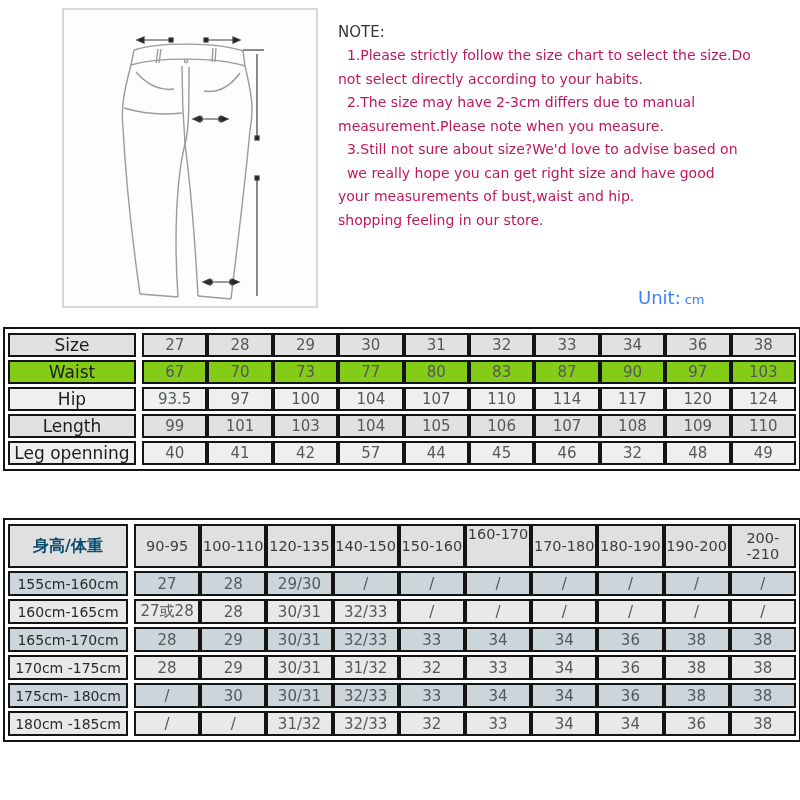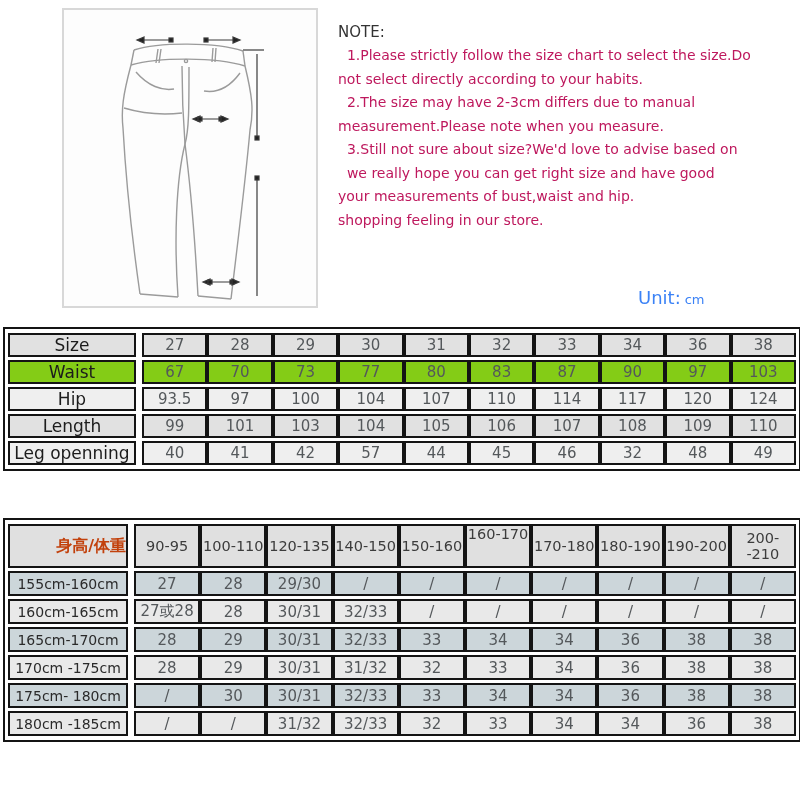--- a/index.html
+++ b/index.html
@@ -32,21 +32,21 @@
   td.sp{border:none;background:transparent;}
   
   .rA{background:#e1e1e1}.rB{background:#84cc16}.rC{background:#efefef}
   #size-table td{height:19px;}
   #size-table td.labelcell{font-size:17px;color:#1c1c1c;}
   
   .hdr{background:#e0e0e0}
   .rBlue{background:#ccd6da}.rLight{background:#e9e9e9}
   #fit-table td{height:21px;}
   #fit-table td.hdrcell{height:40px;font-size:14.5px;color:#3c3c3c;}
-  #fit-table td.corner{font-weight:bold;font-size:16px;color:#c2410c;text-align:right;}
+  #fit-table td.corner{font-weight:bold;font-size:16px;color:#0c4a6e;}
   #fit-table td.labelcell{font-size:14px;color:#2a2a2a;}
   #fit-table td.top-align{vertical-align:top;}
 </style>
 </head>
 <body>
 
 <div class="page">
 
   <div class="diagram-frame">
     <svg viewBox="0 0 252 296">

